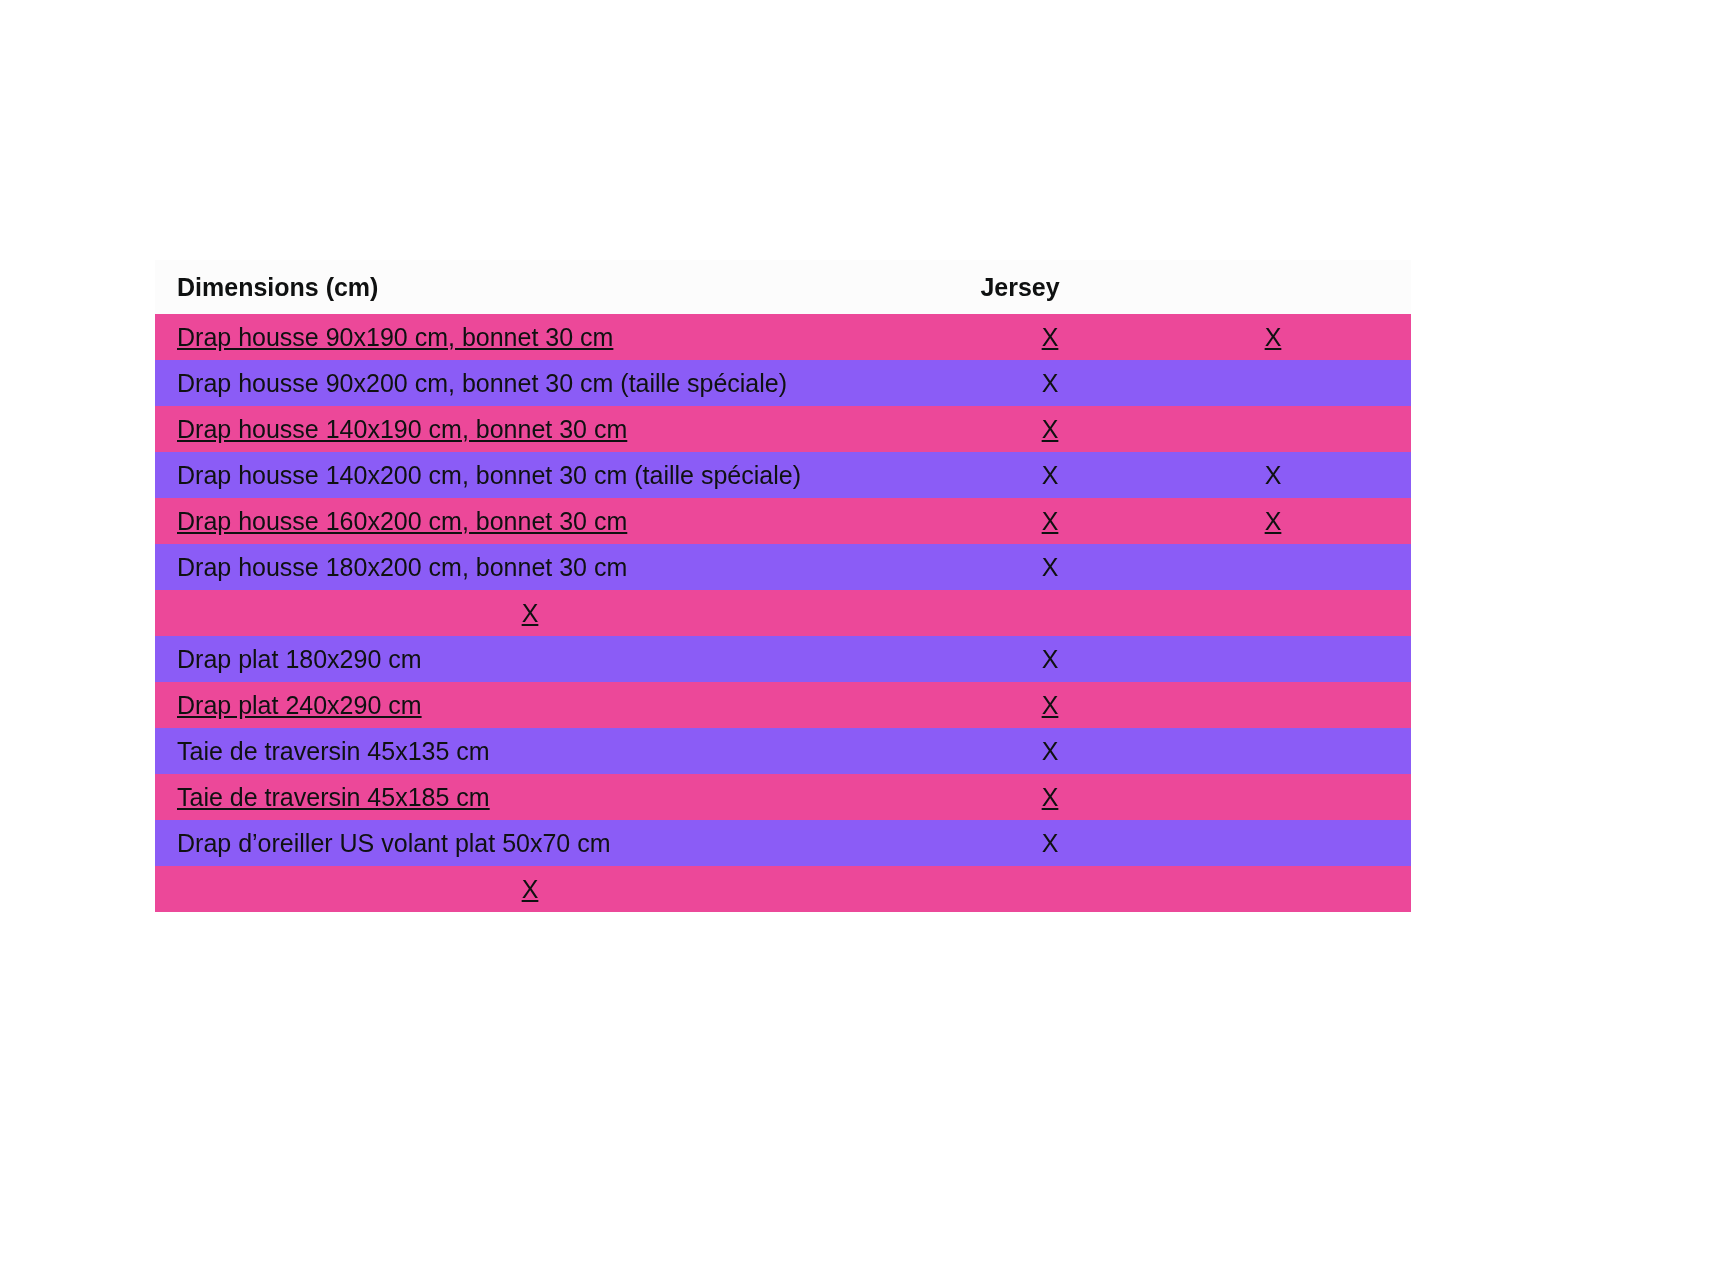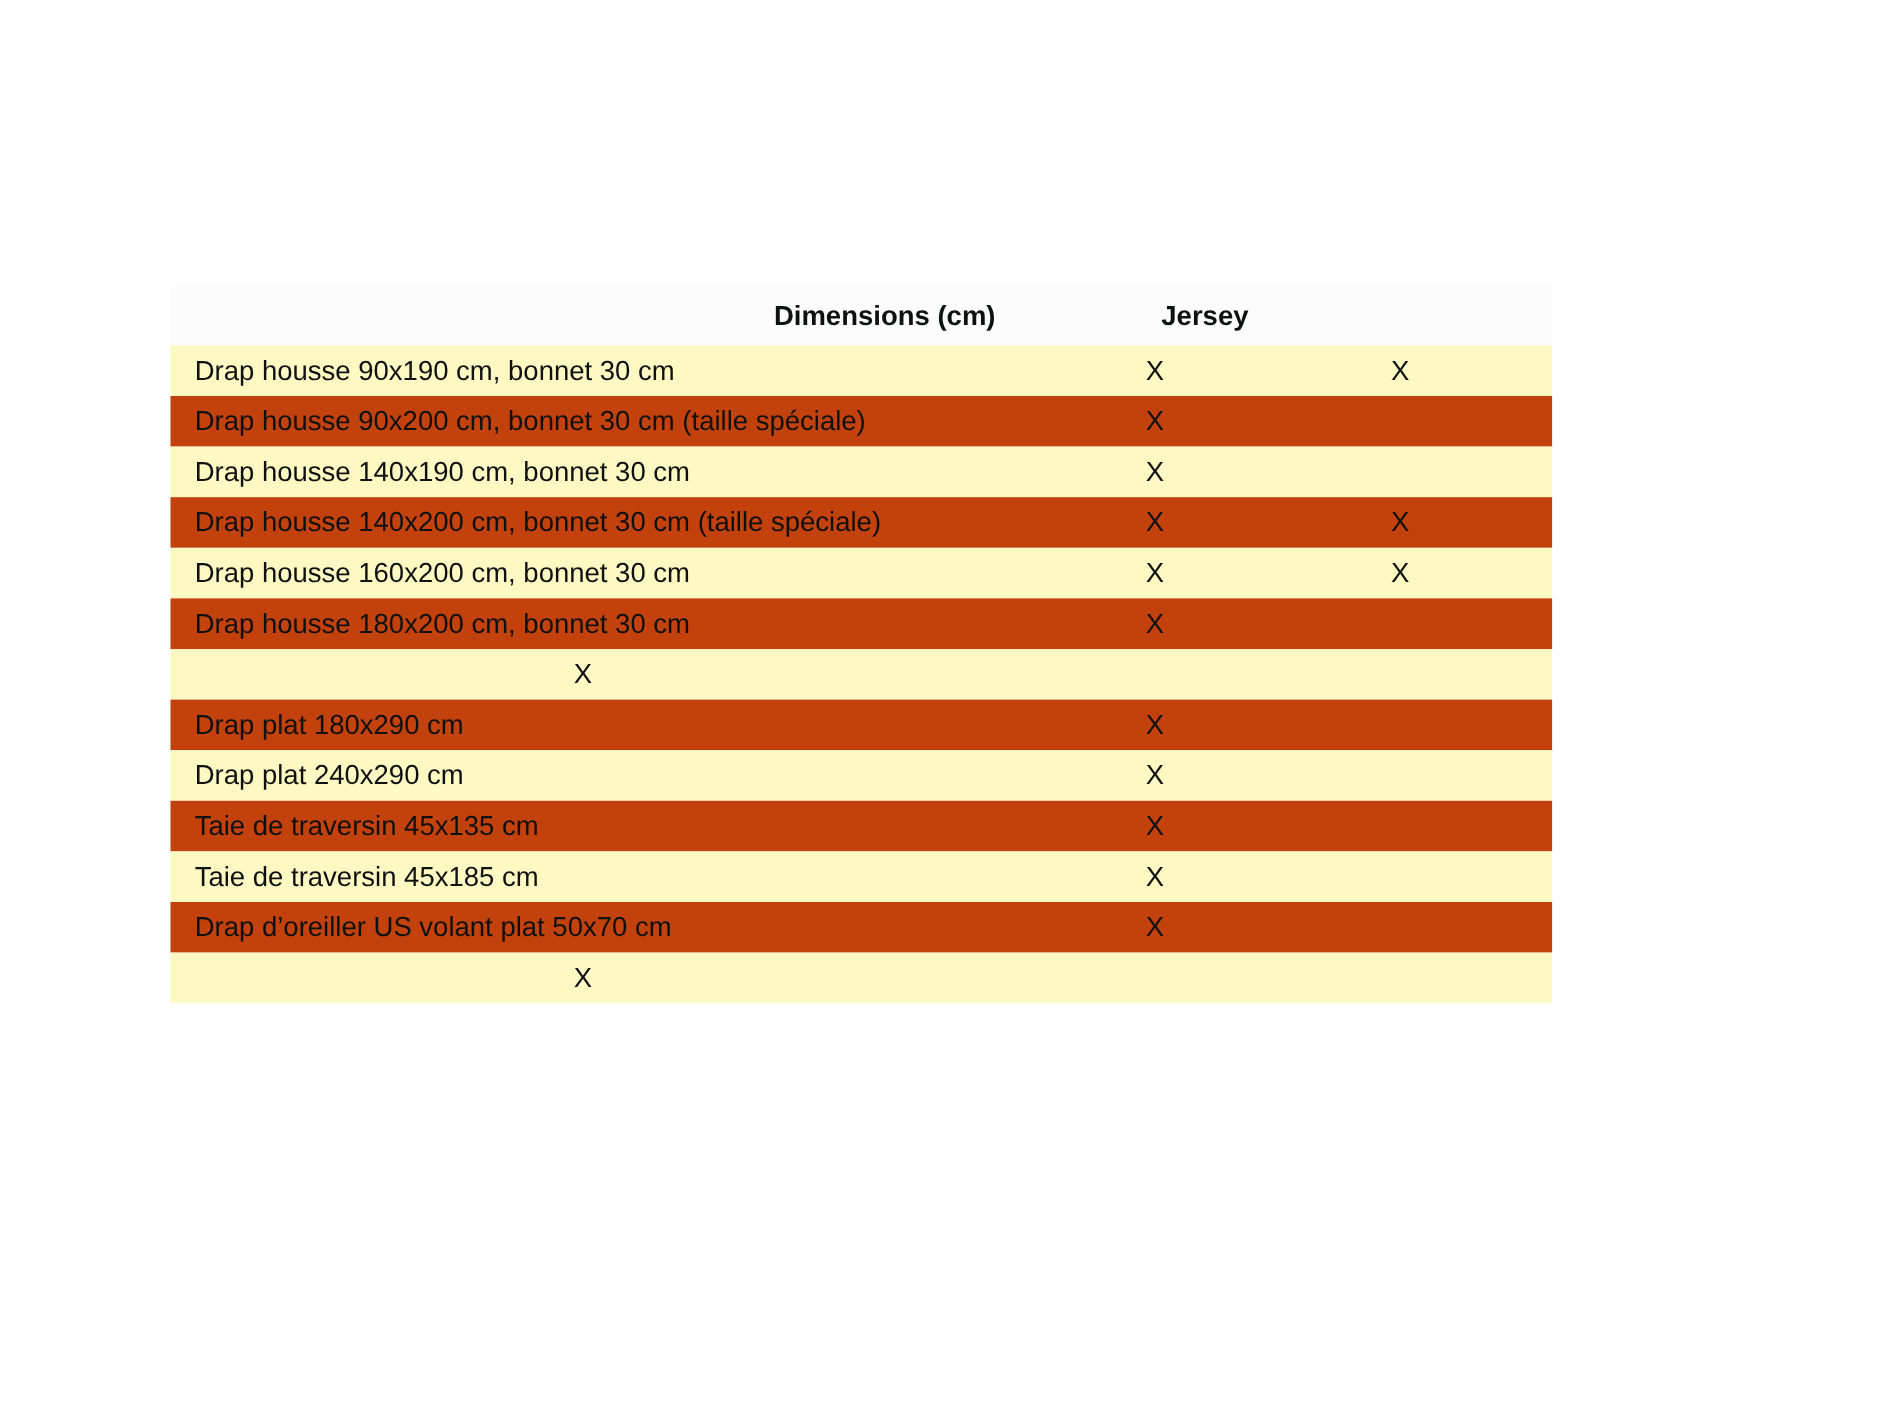--- a/index.html
+++ b/index.html
@@ -15,49 +15,49 @@
     position: absolute;
     left: 155px;
     top: 260px;
     width: 1256px;
   }
   .t-row {
     display: grid;
     grid-template-columns: 750px 290px 216px;
     align-items: center;
     min-height: 46px;
-    background: #c2410c;
+    background: #8b5cf6;
   }
   .t-row.header {
     min-height: 54px;
     background: #fcfcfc;
     font-weight: bold;
   }
   .t-row.shaded {
-    background: #fef9c3;
+    background: #ec4899;
+    text-decoration: underline;
   }
   .cell {
     font-size: 25px;
     line-height: 46px;
     white-space: nowrap;
   }
   .cell.label {
     padding-left: 22px;
     text-align: left;
   }
   .cell.mark {
     text-align: center;
   }
   .cell.jersey-col {
     padding-right: 60px;
   }
   .t-row.header .cell {
     font-size: 25px;
     line-height: 54px;
-    text-align: right;
   }
 </style>
 </head>
 <body>
 
 <div class="comparison-table">
 
   <div class="t-row header">
     <div class="cell label">Dimensions (cm)</div>
     <div class="cell mark jersey-col">Jersey</div>

